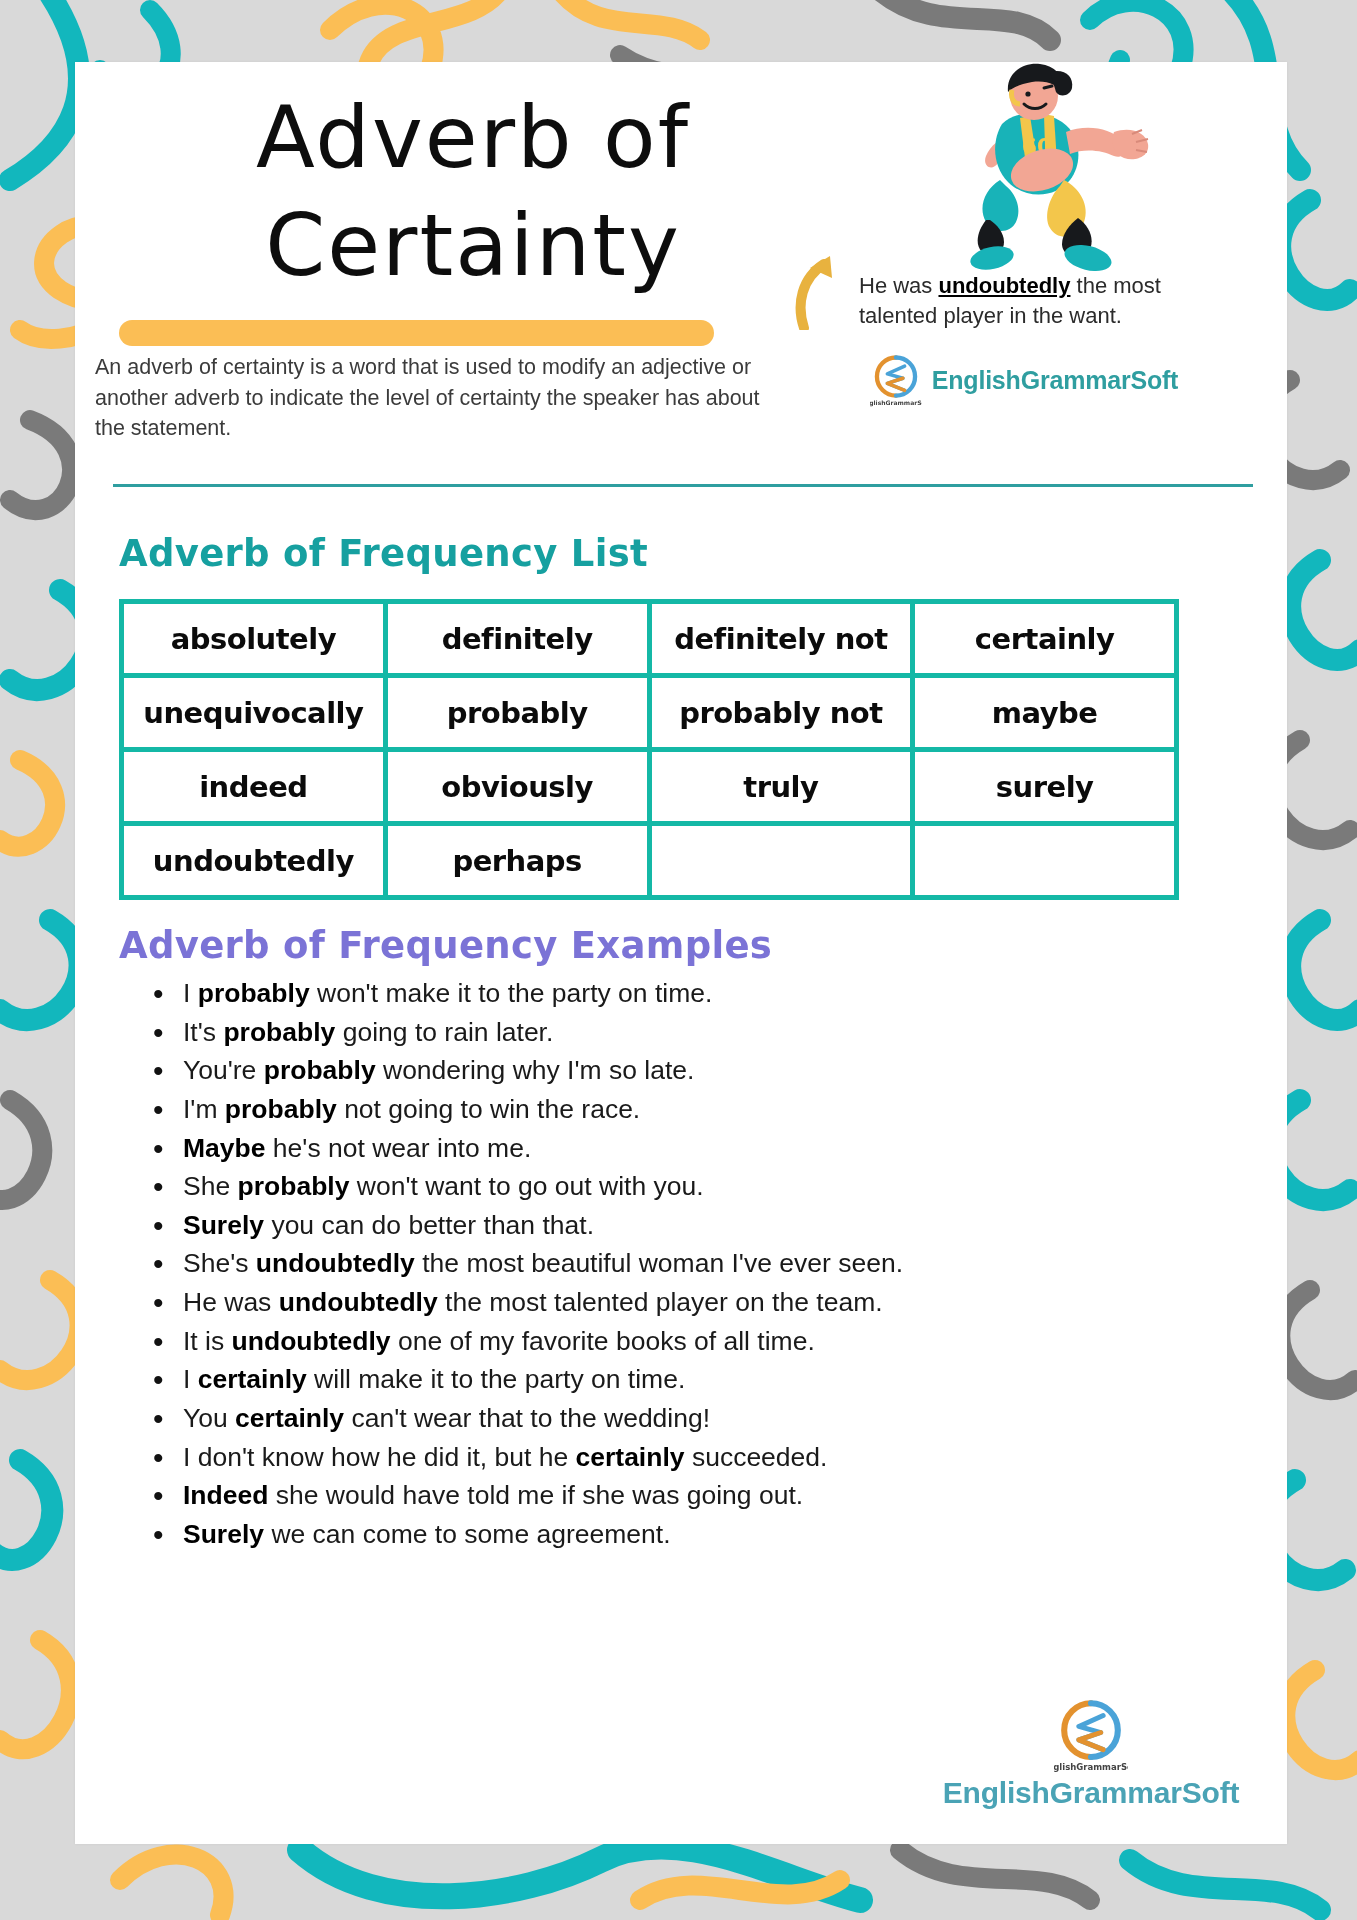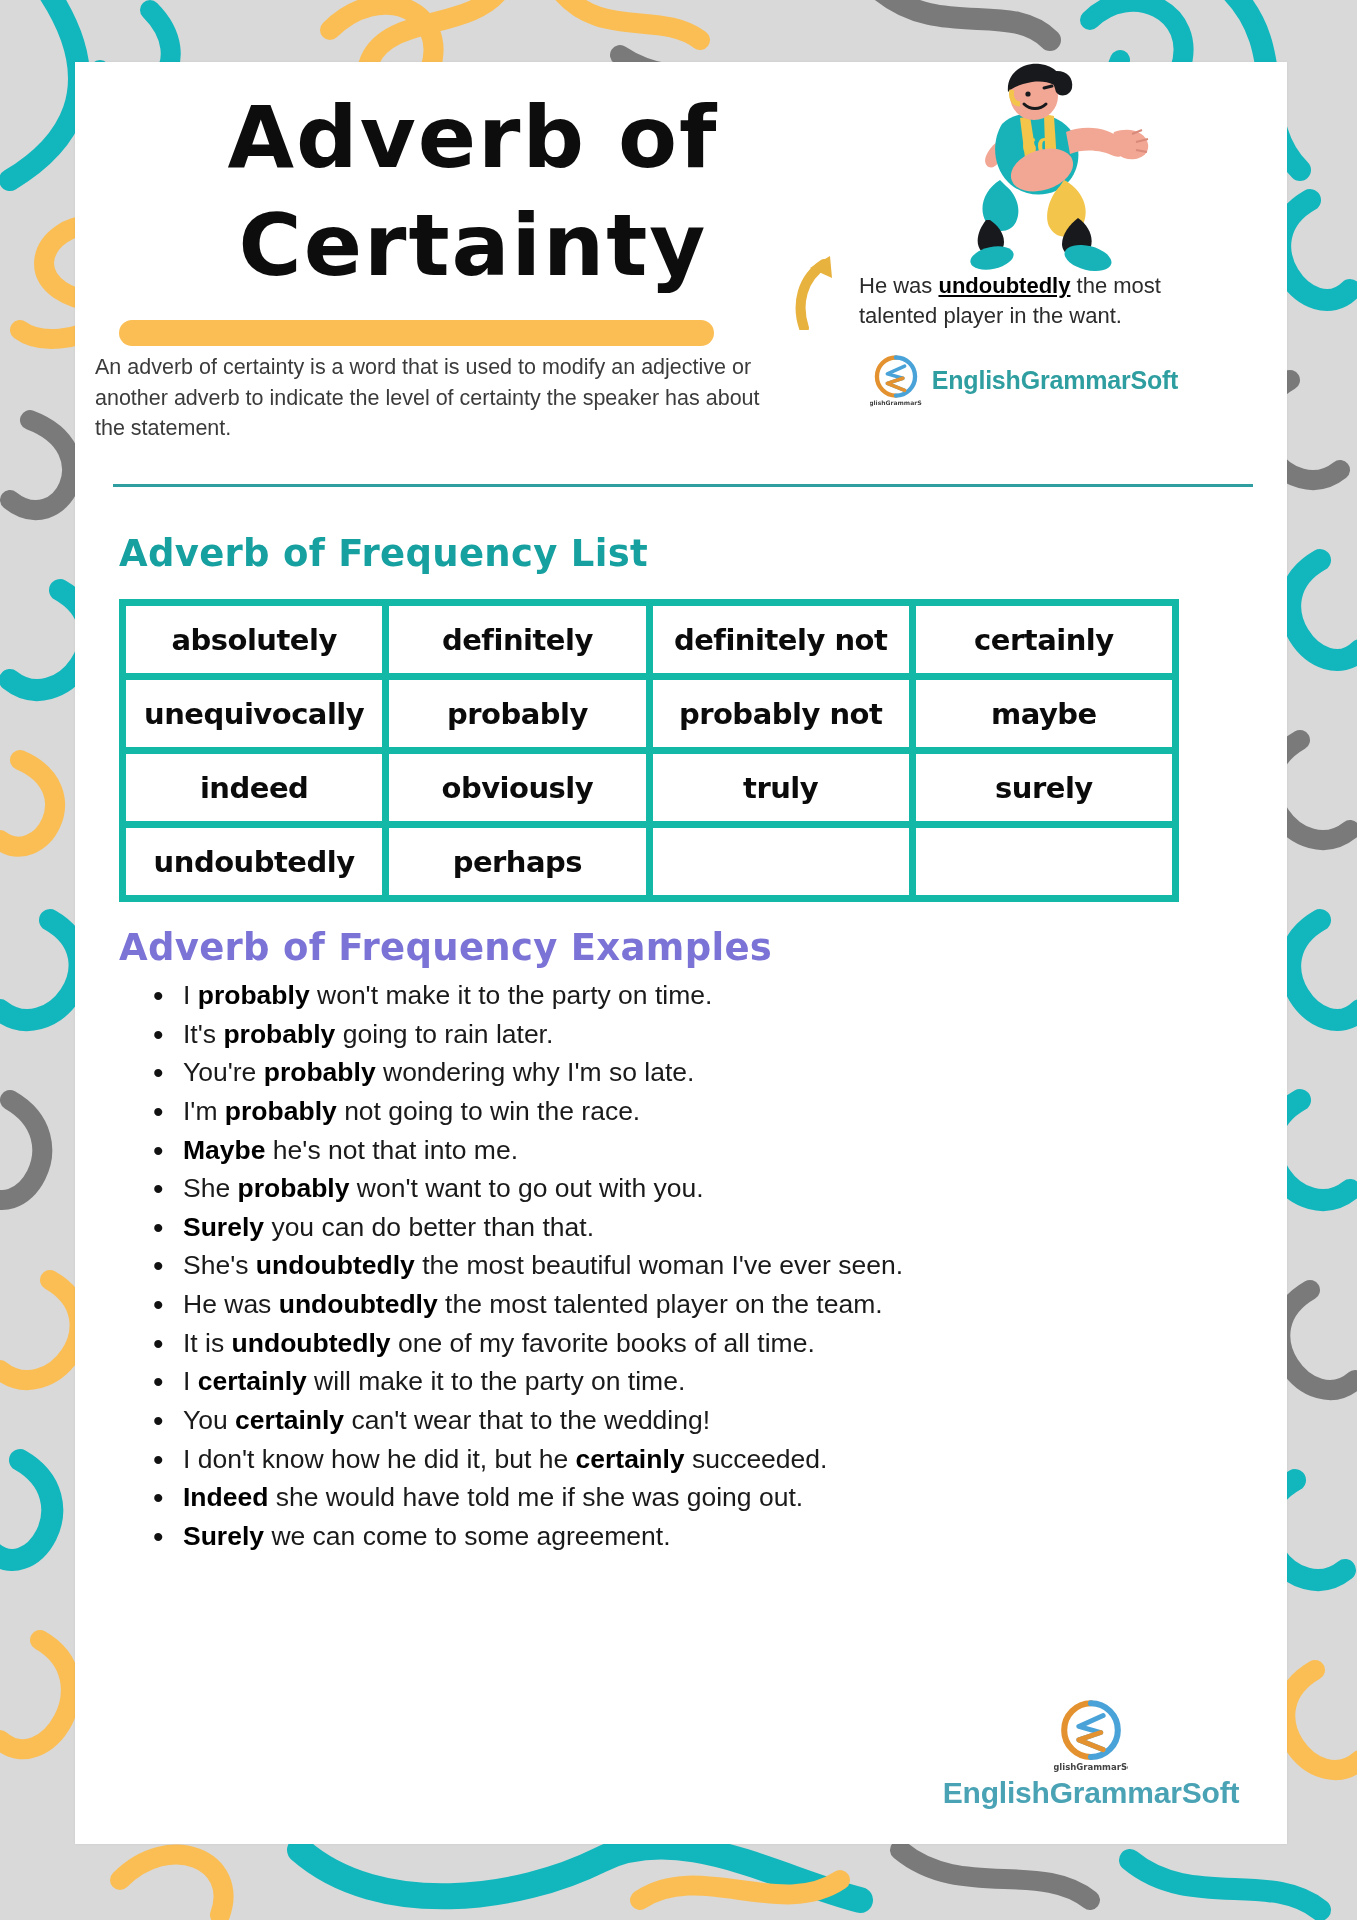--- a/index.html
+++ b/index.html
@@ -31,21 +31,21 @@
 
   
   .header { position: relative; height: 452px; }
 
   .title-block {
     position: absolute; left: 38px; top: 22px; width: 720px;
     text-align: center;
   }
   .title {
     font-family: "DejaVu Sans", sans-serif;
-    font-weight: 700;
+    font-weight: 400;
     font-size: 86px;
     line-height: 1.25;
     letter-spacing: 2px;
     color: #0d0d0d;
     position: relative;
     z-index: 2;
   }
   .title-underline {
     position: absolute;
     left: 44px; top: 258px;
@@ -101,21 +101,21 @@
   .h2.purple { color: #7b73d6; margin: 24px 0 8px 4px; }
 
   
   table.words {
     margin: 24px 0 0 4px;
     width: 1060px;
     border-collapse: collapse;
     table-layout: fixed;
   }
   table.words td {
-    border: 7px solid #14b8a6;
+    border: 5px solid #14b8a6;
     height: 74px;
     text-align: center;
     vertical-align: middle;
     font-family: "DejaVu Sans", sans-serif;
     font-weight: 700;
     font-size: 29px;
     color: #0b0b0b;
     letter-spacing: -0.5px;
     padding: 0 6px;
   }
@@ -310,21 +310,21 @@
         </tbody>
       </table>
 
       <div class="h2 purple">Adverb of Frequency Examples</div>
 
       <ul class="examples" id="examples-list">
           <li><span>I </span><b>probably</b><span> won't make it to the party on time.</span></li>
           <li><span>It's </span><b>probably</b><span> going to rain later.</span></li>
           <li><span>You're </span><b>probably</b><span> wondering why I'm so late.</span></li>
           <li><span>I'm </span><b>probably</b><span> not going to win the race.</span></li>
-          <li><span></span><b>Maybe</b><span> he's not that into me.</span></li>
+          <li><span></span><b>Maybe</b><span> he's not wear into me.</span></li>
           <li><span>She </span><b>probably</b><span> won't want to go out with you.</span></li>
           <li><span></span><b>Surely</b><span> you can do better than that.</span></li>
           <li><span>She's </span><b>undoubtedly</b><span> the most beautiful woman I've ever seen.</span></li>
           <li><span>He was </span><b>undoubtedly</b><span> the most talented player on the team.</span></li>
           <li><span>It is </span><b>undoubtedly</b><span> one of my favorite books of all time.</span></li>
           <li><span>I </span><b>certainly</b><span> will make it to the party on time.</span></li>
           <li><span>You </span><b>certainly</b><span> can't wear that to the wedding!</span></li>
           <li><span>I don't know how he did it, but he </span><b>certainly</b><span> succeeded.</span></li>
           <li><span></span><b>Indeed</b><span> she would have told me if she was going out.</span></li>
           <li><span></span><b>Surely</b><span> we can come to some agreement.</span></li>

